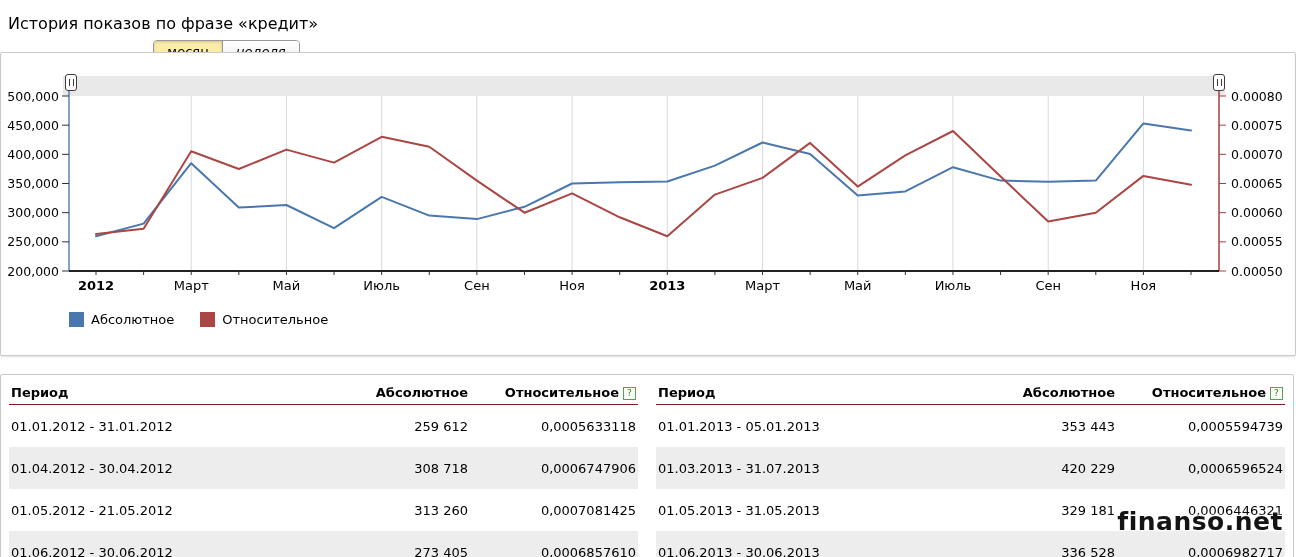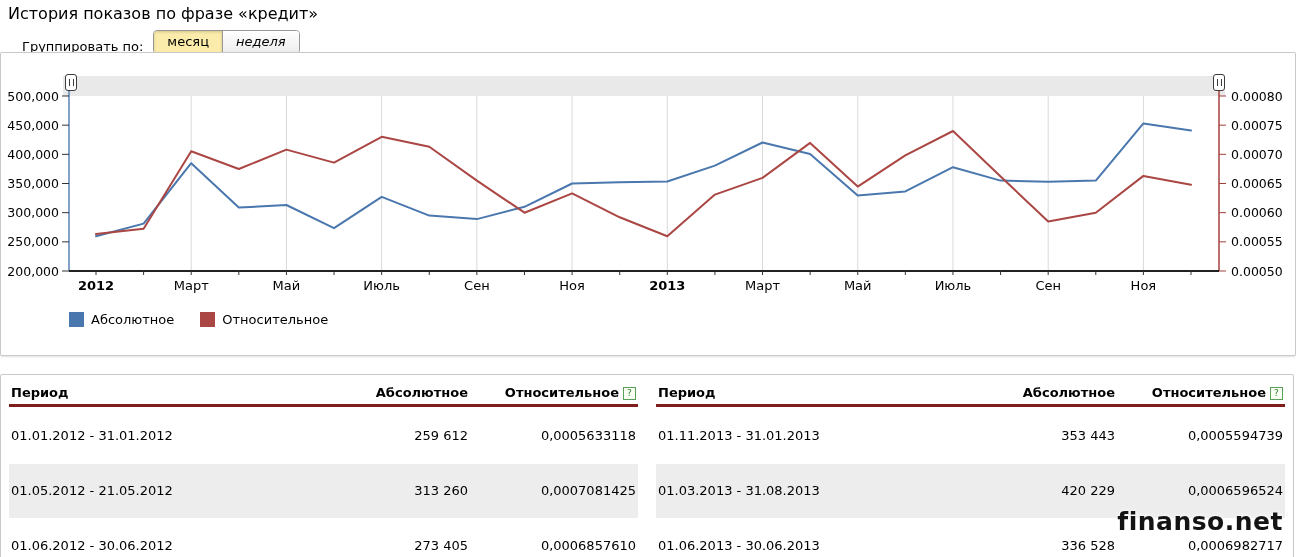--- a/index.html
+++ b/index.html
@@ -1,21 +1,21 @@
 <!DOCTYPE html>
 <html><head>
 <meta charset="utf-8">
 <style>
   html,body{margin:0;padding:0;}
   body{
     width:1296px;height:557px;overflow:hidden;position:relative;
     background:#fff;color:#000;
     font-family:"DejaVu Sans","Liberation Sans",sans-serif;
   }
-  .title{font-size:16px;font-weight:normal;margin:4px 0 7px 8px;}
+  .title{font-size:16px;font-weight:normal;margin:14px 0 7px 8px;}
   .groupbar{display:flex;align-items:flex-end;font-size:13px;margin-left:22px;height:24px;}
   .seg-wrap{display:inline-flex;margin-left:10px;border:1px solid #979797;border-radius:4px;overflow:hidden;background:#fff;}
   .seg{
     font-family:inherit;font-size:13px;color:#000;padding:3px 13px 4px;
     border:none;background:linear-gradient(#ffffff,#ededed);cursor:pointer;
   }
   .seg.selected{background:#fcecab;box-shadow:inset 0 1px 3px rgba(0,0,0,.18);}
   .seg + .seg{border-left:1px solid #979797;font-style:italic;}
 
   .chart-card{
@@ -39,21 +39,21 @@
   .swatch{width:15px;height:15px;display:inline-block;margin-right:7px;}
 
   .tables-card{
     position:absolute;left:0;top:374px;width:1294px;height:200px;
     border:1px solid #c9c9c9;border-radius:2px;background:#fff;
     box-sizing:border-box;display:flex;gap:18px;padding:5px 8px 0 8px;
   }
   table{border-collapse:collapse;width:50%;font-size:13px;table-layout:fixed;}
   col.c-abs{width:130px;}
   col.c-rel{width:168px;}
-  th{font-weight:bold;text-align:left;border-bottom:3px solid #7f1d1d;padding:5px 2px 4px;white-space:nowrap;}
+  th{font-weight:bold;text-align:left;border-bottom:1px solid #7f1d1d;padding:5px 2px 4px;white-space:nowrap;}
   th.num,td.num{text-align:right;}
   td{padding:5px 2px;white-space:nowrap;overflow:hidden;}
   tbody tr:nth-child(even){background:#ededed;}
   .help{
     display:inline-block;width:11px;height:11px;line-height:11px;box-sizing:content-box;
     border:1px solid #58a058;color:#2c7d2c;background:#fafff5;
     font-size:9px;font-weight:normal;text-align:center;margin-left:4px;vertical-align:1px;cursor:pointer;
   }
   .watermark{
     position:absolute;right:13px;top:507px;
@@ -192,20 +192,25 @@
         </th>
       </tr>
     </thead>
     <tbody>
         <tr>
           <td>01.01.2012 - 31.01.2012</td>
           <td class="num">259 612</td>
           <td class="num">0,0005633118</td>
         </tr>
         <tr>
+          <td>01.04.2012 - 30.04.2012</td>
+          <td class="num">308 718</td>
+          <td class="num">0,0006747906</td>
+        </tr>
+        <tr>
           <td>01.05.2012 - 21.05.2012</td>
           <td class="num">313 260</td>
           <td class="num">0,0007081425</td>
         </tr>
         <tr>
           <td>01.06.2012 - 30.06.2012</td>
           <td class="num">273 405</td>
           <td class="num">0,0006857610</td>
         </tr>
       </tbody>
@@ -220,28 +225,33 @@
       <tr>
         <th>Период</th>
         <th class="num">Абсолютное</th>
         <th class="num">
           <span>Относительное</span><span class="help">?</span>
         </th>
       </tr>
     </thead>
     <tbody>
         <tr>
-          <td>01.11.2013 - 31.01.2013</td>
+          <td>01.01.2013 - 05.01.2013</td>
           <td class="num">353 443</td>
           <td class="num">0,0005594739</td>
         </tr>
         <tr>
-          <td>01.03.2013 - 31.08.2013</td>
+          <td>01.03.2013 - 31.07.2013</td>
           <td class="num">420 229</td>
           <td class="num">0,0006596524</td>
+        </tr>
+        <tr>
+          <td>01.05.2013 - 31.05.2013</td>
+          <td class="num">329 181</td>
+          <td class="num">0,0006446321</td>
         </tr>
         <tr>
           <td>01.06.2013 - 30.06.2013</td>
           <td class="num">336 528</td>
           <td class="num">0,0006982717</td>
         </tr>
       </tbody>
   </table>
 </div>
 

